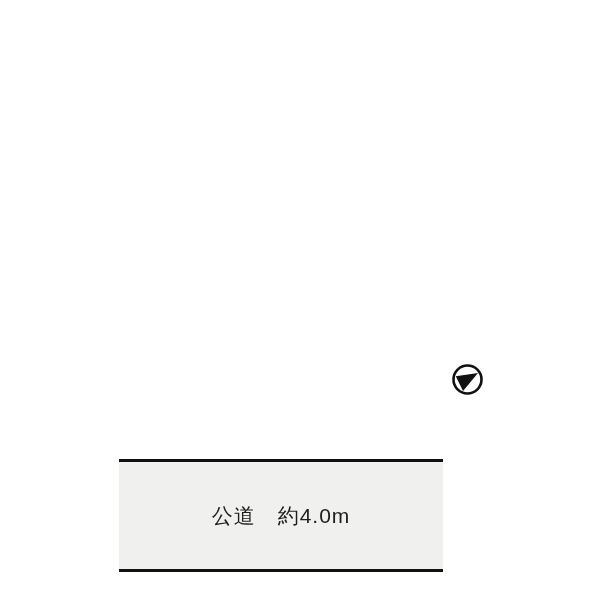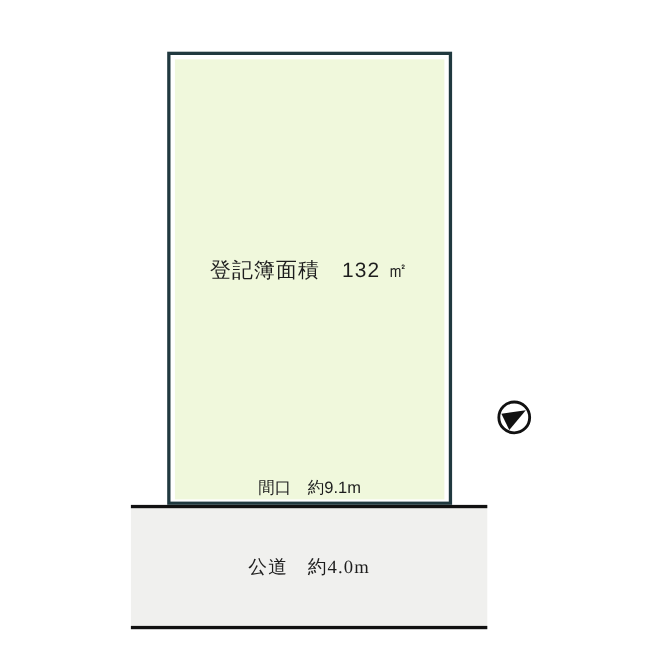--- a/index.html
+++ b/index.html
@@ -65,45 +65,39 @@
     height: 113px;
     box-sizing: border-box;
     background: var(--road-fill, #f0f0ee);
     border-top: 3px solid var(--road-border, #111111);
     border-bottom: 3px solid var(--road-border, #111111);
     display: flex;
     align-items: center;
     justify-content: center;
   }
   .road-label {
-    font-size: 17px;
+    font-size: 21px;
     letter-spacing: 1px;
     color: var(--text, #1d1d1d);
     white-space: nowrap;
-    font-family: Liberation Serif, serif;
   }
   
   .compass {
     position: absolute;
     left: 451px;
     top: 363px;
     width: 33px;
     height: 33px;
   }
 </style>
 </head>
 <body>
 
 <div class="canvas">
 
-  <div class="plot">
-    <div class="plot-fill"></div>
-    <div class="area-label">登記簿面積　132 ㎡</div>
-    <div class="frontage-label">間口　約9.1m</div>
-  </div>
 
   <div class="road">
     <div class="road-label">公道　約4.0m</div>
   </div>
 
   <div class="compass">
     <svg width="33" height="33" viewBox="0 0 33 33" xmlns="http://www.w3.org/2000/svg">
       <circle cx="16.5" cy="16.5" r="14" fill="#ffffff" stroke="#111111" stroke-width="2.6"></circle>
       <polygon points="27,10 4.8,13.2 12,28" fill="#111111"></polygon>
     </svg>

